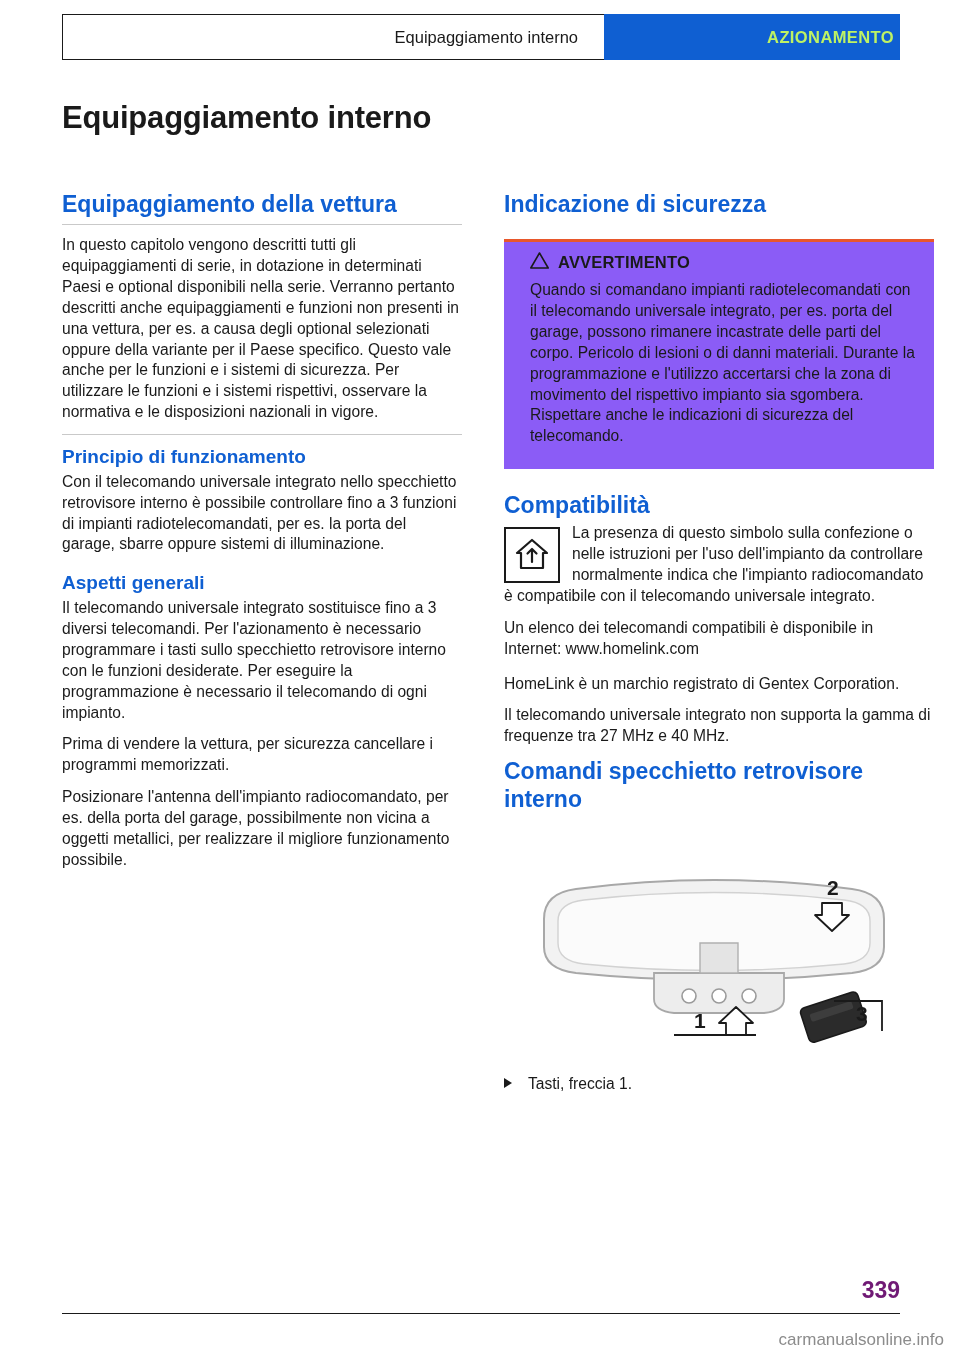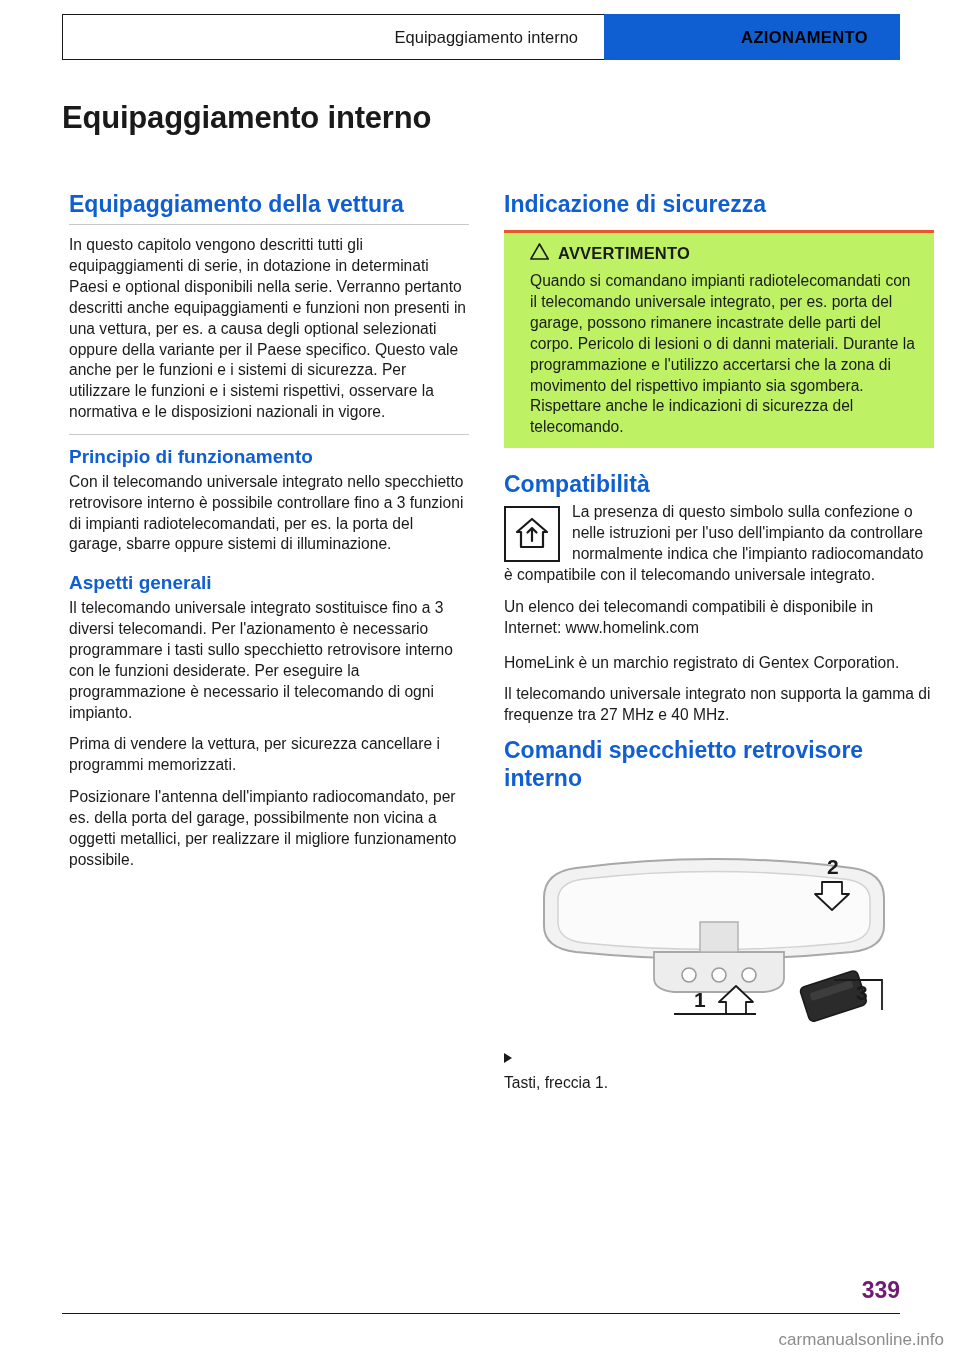--- a/index.html
+++ b/index.html
@@ -35,47 +35,47 @@
     align-items: center;
     justify-content: flex-end;
     padding-right: 26px;
     font-size: 16.5px;
     color: #1a1a1a;
     background: #fff;
   }
   .header-right {
     width: 296px;
     background: #0f5fd2;
-    color: #000000;
+    color: #bef264;
     font-weight: bold;
     font-size: 16.5px;
     letter-spacing: 0.4px;
     display: flex;
     align-items: center;
     justify-content: flex-end;
-    padding-right: 32px;
+    padding-right: 6px;
   }
 
   
   .page-title {
     position: absolute;
     top: 100px; left: 62px;
     font-size: 31px;
     font-weight: bold;
     color: #1a1a1a;
     letter-spacing: -0.2px;
   }
 
   
   .col {
     position: absolute;
     top: 190px;
     width: 400px;
   }
-  .col-left { left: 69px; }
+  .col-left { left: 62px; }
   .col-right { left: 504px; width: 430px; }
 
   h2.blue {
     color: #0f5fd2;
     font-size: 23px;
     font-weight: bold;
     margin: 0 0 4px 0;
     line-height: 1.22;
   }
   h3.blue {
@@ -93,23 +93,23 @@
   p {
     margin: 0 0 11px 0;
     font-size: 15.6px;
     line-height: 1.34;
     color: #1a1a1a;
   }
   p:last-child { margin-bottom: 0; }
 
   
   .warnbox {
-    background: #bef264;
-    padding: 12px 14px 10px 14px;
-    margin-top: 12px;
+    background: #8b5cf6;
+    padding: 12px 14px 22px 14px;
+    margin-top: 21px;
   }
   .warn-top {
     border-top: 3px solid #e8572b;
     margin: -12px -14px 10px -14px;
   }
   .warn-head {
     display: flex;
     align-items: center;
     gap: 9px;
     margin-bottom: 7px;
@@ -138,25 +138,24 @@
   
   .figure {
     margin-top: 10px;
     width: 430px; height: 240px;
     position: relative;
   }
   .figure svg { display:block; }
 
   .bullet-line {
     display: flex;
-    align-items: flex-start;
-    gap: 10px;
+    align-items: center;
+    gap: 16px;
     margin-top: 12px;
     font-size: 15.6px;
-    flex-direction: column;
   }
   .tri-right {
     width: 0; height: 0;
     border-top: 5px solid transparent;
     border-bottom: 5px solid transparent;
     border-left: 8px solid #1a1a1a;
     position: relative;
     top: -1px;
   }
 

